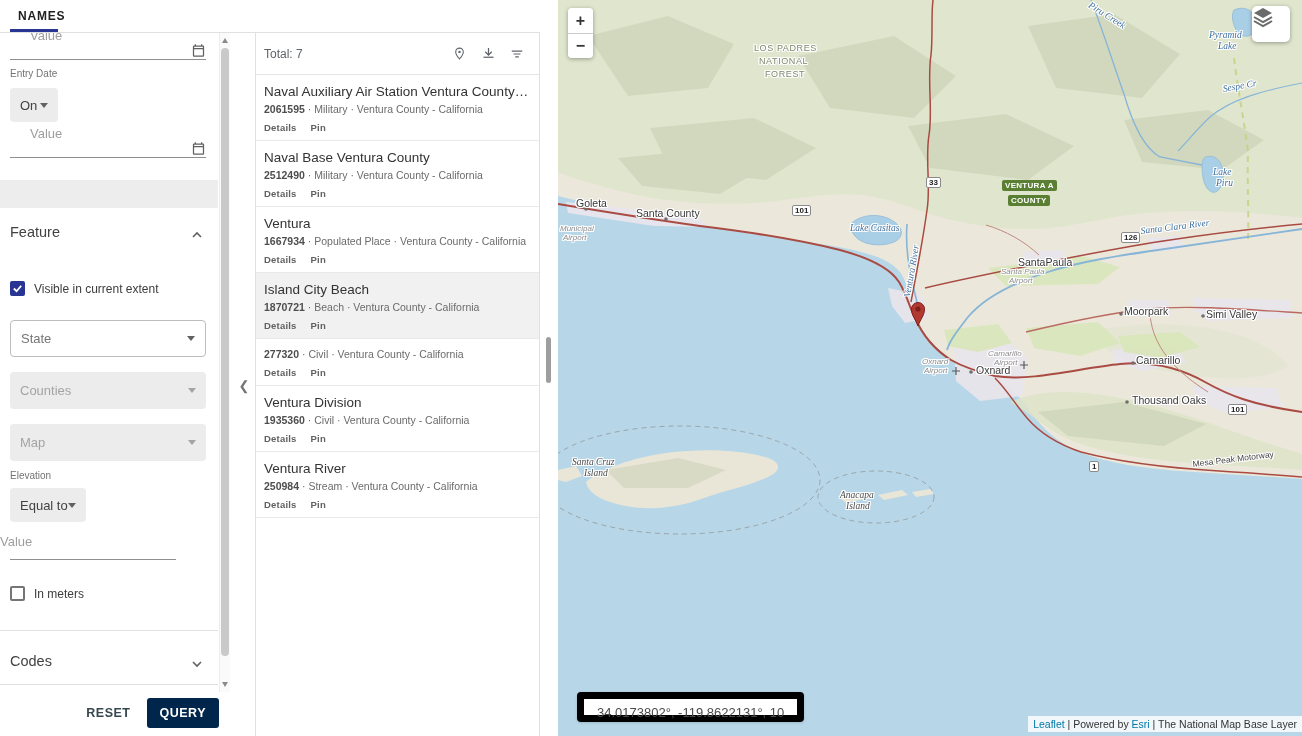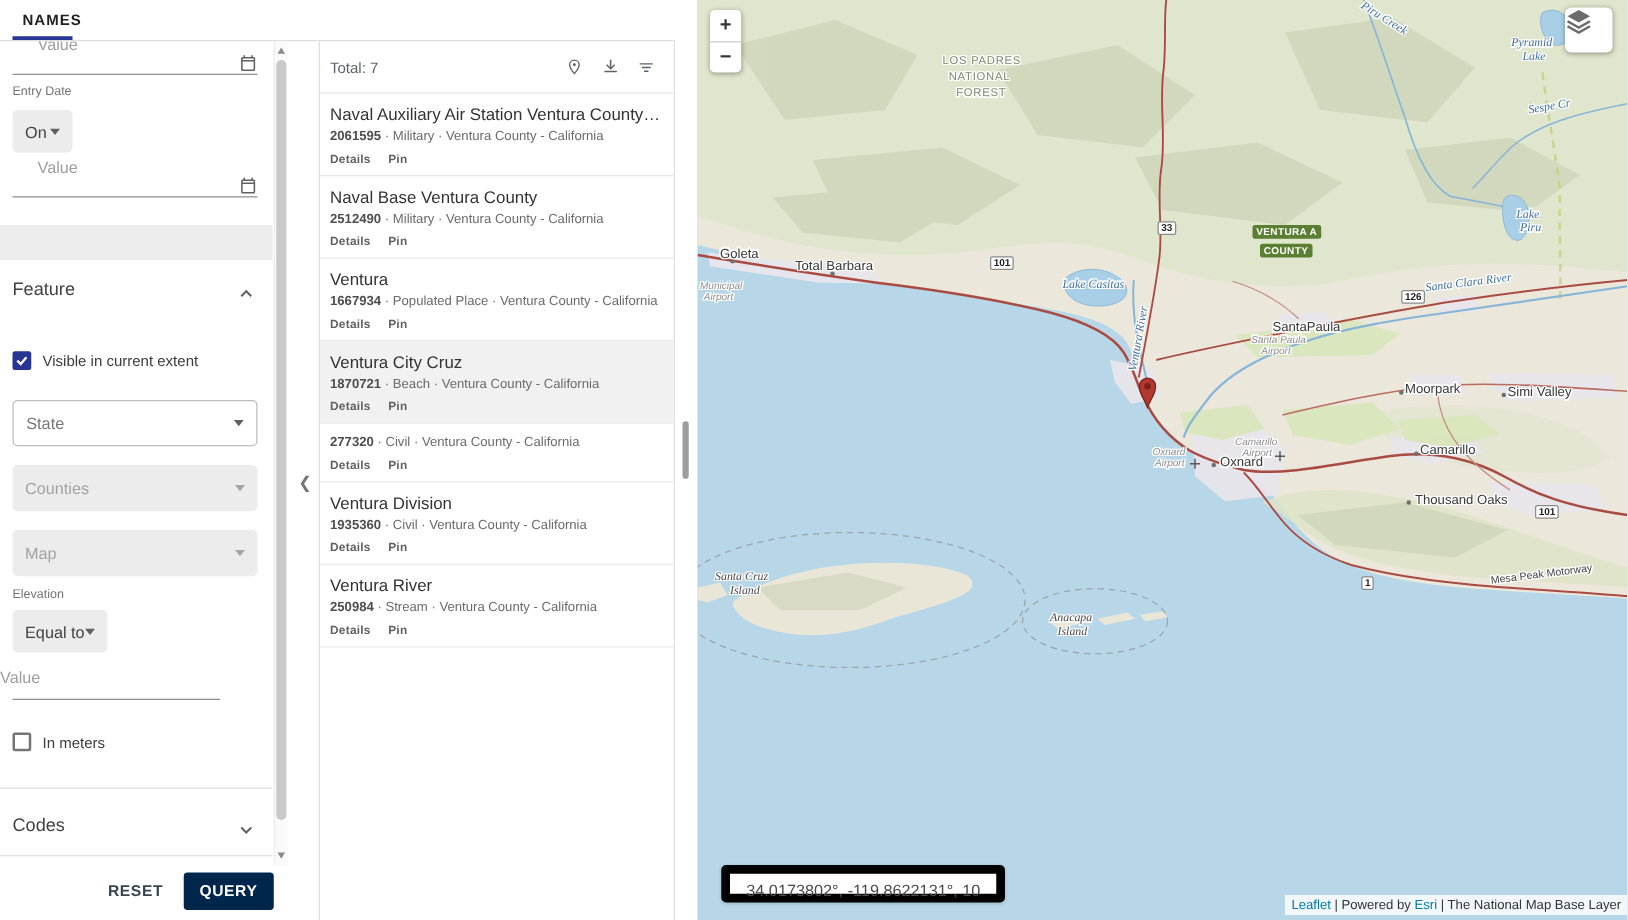--- a/index.html
+++ b/index.html
@@ -263,21 +263,21 @@
     <div class="result-item">
       <div class="result-name">Ventura</div>
       <div class="result-meta"><b>1667934</b><span> · Populated Place · Ventura County - California</span></div>
       <div class="result-actions">
         <span class="mini-btn">Details</span>
         <span class="mini-btn">Pin</span>
       </div>
     </div>
 
     <div class="result-item highlight">
-      <div class="result-name">Ventura City Cruz</div>
+      <div class="result-name">Island City Beach</div>
       <div class="result-meta"><b>1870721</b><span> · Beach · Ventura County - California</span></div>
       <div class="result-actions">
         <span class="mini-btn">Details</span>
         <span class="mini-btn">Pin</span>
       </div>
     </div>
 
     <div class="result-item">
       <div class="result-meta"><b>277320</b><span> · Civil · Ventura County - California</span></div>
       <div class="result-actions">
@@ -415,21 +415,21 @@
         <span class="maplabel ml-water" style="left: 651px; top: 30px;">Pyramid</span>
         <span class="maplabel ml-water" style="left: 660px; top: 41px;">Lake</span>
         <span class="maplabel ml-area" style="left: 196px; top: 43px;">LOS PADRES</span>
         <span class="maplabel ml-area" style="left: 201px; top: 56px;">NATIONAL</span>
         <span class="maplabel ml-area" style="left: 207px; top: 69px;">FOREST</span>
         <span class="maplabel ml-water" style="left: 664px; top: 84px; transform: rotate(-10deg);">Sespe Cr</span>
         <span class="maplabel ml-water" style="left: 655px; top: 167px;">Lake</span>
         <span class="maplabel ml-water" style="left: 658px; top: 178px;">Piru</span>
         <span class="maplabel ml-water" style="left: 582px; top: 226px; transform: rotate(-7deg);">Santa Clara River</span>
         <span class="maplabel ml-city" style="left: 18px; top: 197px;">Goleta</span>
-        <span class="maplabel ml-city" style="left: 78px; top: 207px;">Total Barbara</span>
+        <span class="maplabel ml-city" style="left: 78px; top: 207px;">Santa County</span>
         <span class="maplabel ml-airport" style="left: 2px; top: 224px;">Municipal</span>
         <span class="maplabel ml-airport" style="left: 5px; top: 233px;">Airport</span>
         <span class="maplabel ml-water" style="left: 292px; top: 223px;">Lake Casitas</span>
         <span class="maplabel ml-badge" style="left: 444px; top: 180px;">VENTURA A</span>
         <span class="maplabel ml-badge" style="left: 450px; top: 195px;">COUNTY</span>
         <span class="maplabel ml-water" style="left: 344px; top: 296px; transform: rotate(-80deg);">Ventura River</span>
         <span class="maplabel ml-city" style="left: 460px; top: 256px;">SantaPaula</span>
         <span class="maplabel ml-airport" style="left: 443px; top: 267px;">Santa Paula</span>
         <span class="maplabel ml-airport" style="left: 451px; top: 276px;">Airport</span>
         <span class="maplabel ml-city" style="left: 566px; top: 305px;">Moorpark</span>

